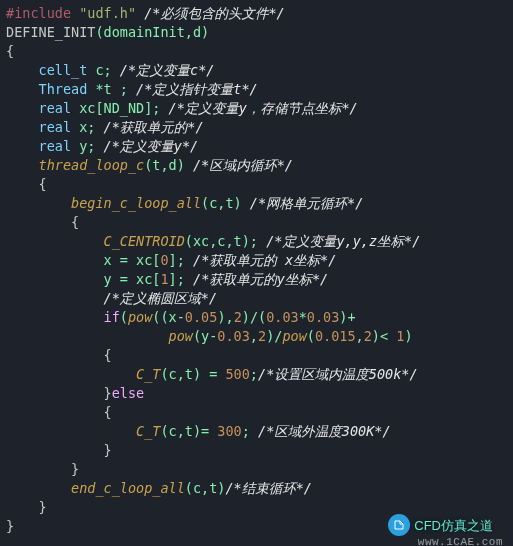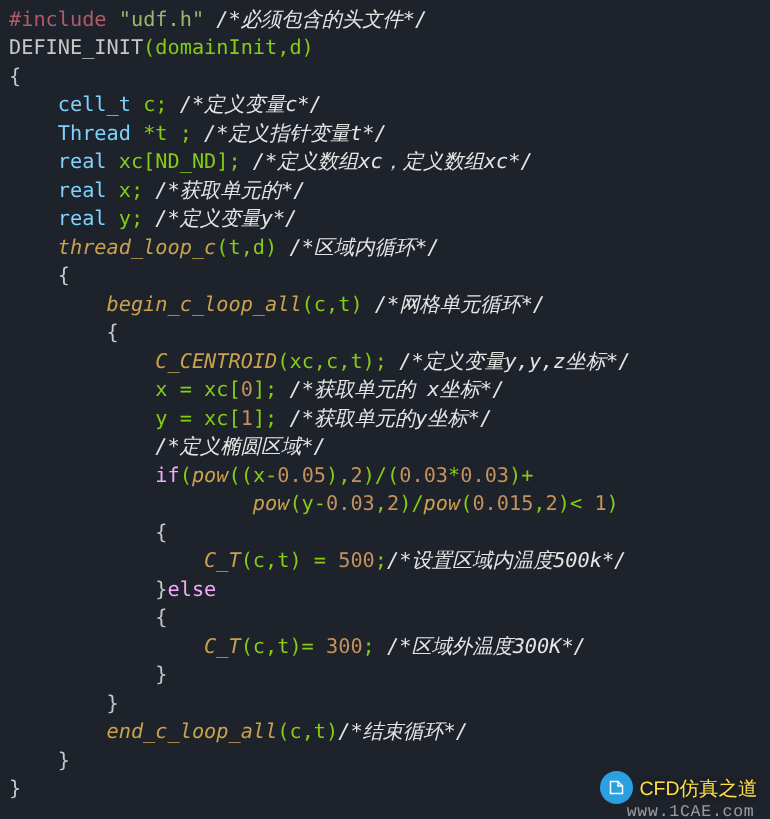--- a/index.html
+++ b/index.html
@@ -16,30 +16,30 @@
     padding: 4px 6px;
     white-space: pre;
   }
   .pp  { color: #b05a6a; }      
   .str { color: #9db96f; }      
   .cmt { color: #e5e5e5; font-style: italic; text-align: center; } 
   .mac { color: #c5c8c6; text-align: right; }      
   .fn  { color: #c9a24d; font-style: italic; }      
   .typ { color: #7dd3fc; }      
   .kw  { color: #f0abfc; }      
-  .id  { color: #84cc16; }      
+  .id  { color: #86efac; }      
   .num { color: #c5915d; }      
   .br  { color: #c5c8c6; }      
   .watermark {
     position: absolute;
-    right: 8px;
+    right: 20px;
     bottom: 10px;
     font-family: "Segoe UI", Arial, sans-serif;
     font-size: 13px;
-    color: #fde047;
+    color: #5eead4;
     display: flex;
     align-items: center;
     gap: 4px;
     text-shadow: 0 0 4px rgba(0,0,0,0.6);
   }
   .wm-badge {
     width: 22px; height: 22px;
     background: #2aa0e0;
     border-radius: 50%;
     display: flex;
@@ -58,21 +58,21 @@
   }
 </style>
 </head>
 <body>
 
 <pre><span><span class="pp">#include</span> <span class="str">"udf.h"</span> <span class="cmt">/*必须包含的头文件*/</span></span>
 <span><span class="mac">DEFINE_INIT</span><span class="id">(domainInit,d)</span></span>
 <span><span class="br">{</span></span>
 <span><span>    </span><span class="typ">cell_t</span><span class="id"> c;</span> <span class="cmt">/*定义变量c*/</span></span>
 <span><span>    </span><span class="typ">Thread</span><span class="id"> *t ;</span> <span class="cmt">/*定义指针变量t*/</span></span>
-<span><span>    </span><span class="typ">real</span><span class="id"> xc[ND_ND];</span> <span class="cmt">/*定义数组xc，定义数组xc*/</span></span>
+<span><span>    </span><span class="typ">real</span><span class="id"> xc[ND_ND];</span> <span class="cmt">/*定义变量y，存储节点坐标*/</span></span>
 <span><span>    </span><span class="typ">real</span><span class="id"> x;</span> <span class="cmt">/*获取单元的*/</span></span>
 <span><span>    </span><span class="typ">real</span><span class="id"> y;</span> <span class="cmt">/*定义变量y*/</span></span>
 <span><span>    </span><span class="fn">thread_loop_c</span><span class="id">(t,d)</span> <span class="cmt">/*区域内循环*/</span></span>
 <span><span>    </span><span class="br">{</span></span>
 <span><span>        </span><span class="fn">begin_c_loop_all</span><span class="id">(c,t)</span> <span class="cmt">/*网格单元循环*/</span></span>
 <span><span>        </span><span class="br">{</span></span>
 <span><span>            </span><span class="fn">C_CENTROID</span><span class="id">(xc,c,t);</span> <span class="cmt">/*定义变量y,y,z坐标*/</span></span>
 <span><span>            </span><span class="id">x = xc[</span><span class="num">0</span><span class="id">];</span> <span class="cmt">/*获取单元的 x坐标*/</span></span>
 <span><span>            </span><span class="id">y = xc[</span><span class="num">1</span><span class="id">];</span> <span class="cmt">/*获取单元的y坐标*/</span></span>
 <span><span>            </span><span class="cmt">/*定义椭圆区域*/</span></span>

